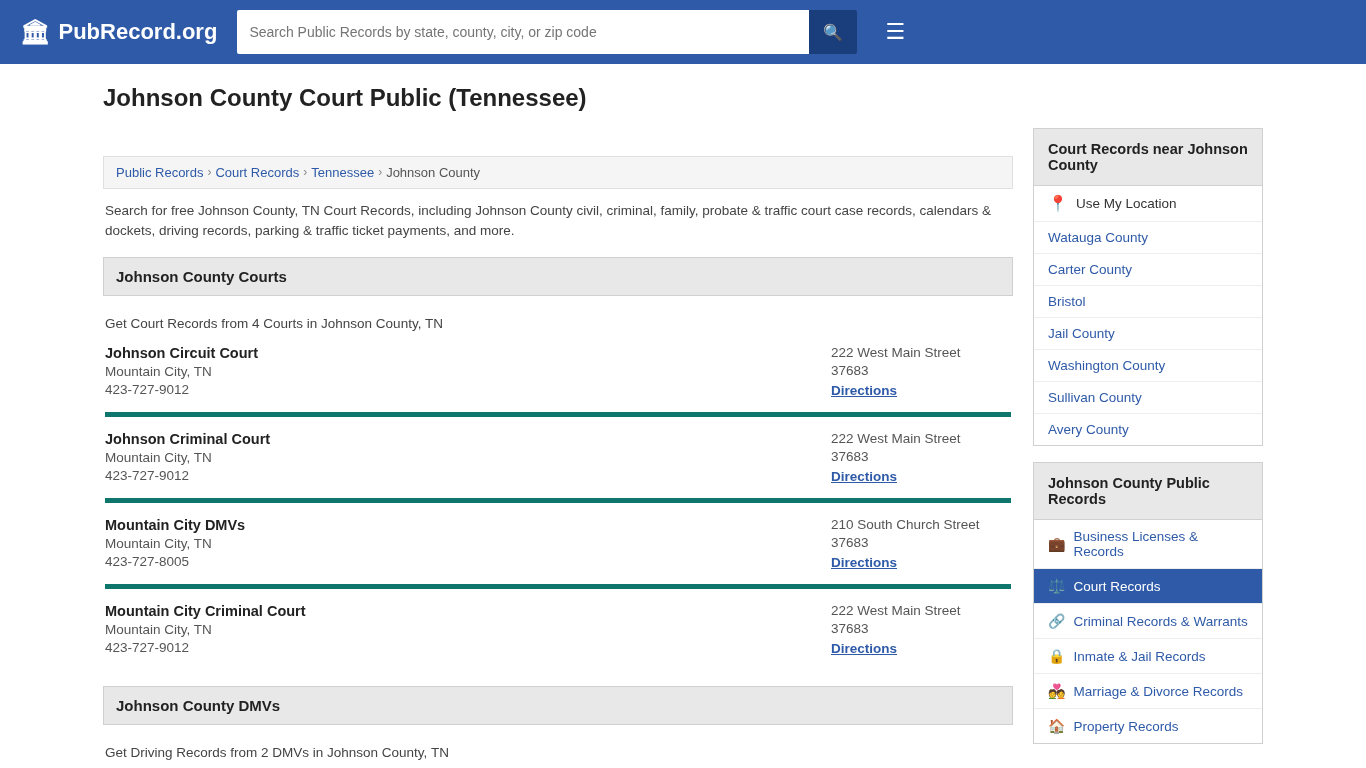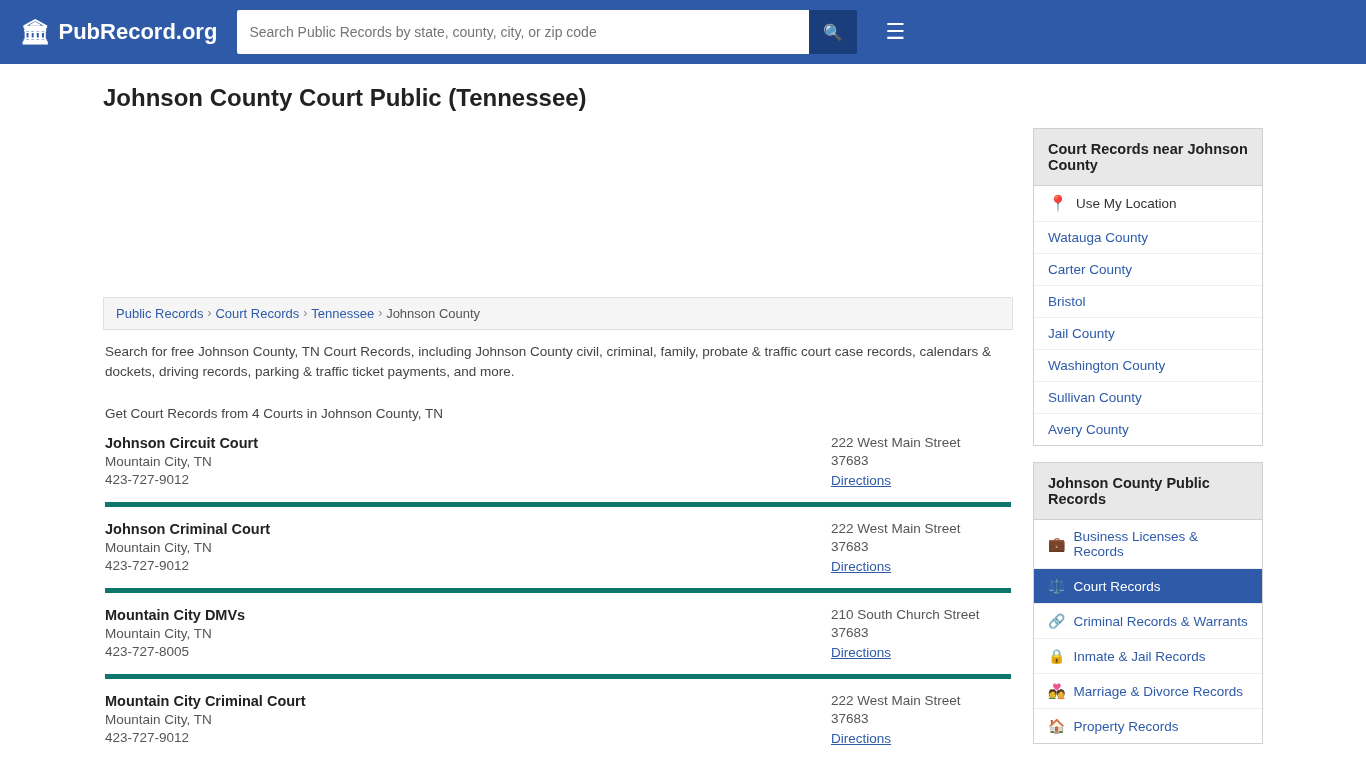--- a/index.html
+++ b/index.html
@@ -159,20 +159,21 @@
     .court-right .court-zip {
       color: #555;
       font-size: 13.5px;
       margin-bottom: 4px;
     }
     .directions-link {
       color: #2e5aa8;
       text-decoration: underline;
       font-size: 13.5px;
       cursor: pointer;
+      font-weight: bold;
     }
 
     
     .sub-section {
       margin-top: 16px;
     }
     .sub-description {
       font-size: 13.5px;
       color: #444;
       padding: 8px 2px 0;
@@ -263,20 +264,21 @@
         <span class="sep">›</span>
         <a href="#">Court Records</a>
         <span class="sep">›</span>
         <a href="#">Tennessee</a>
         <span class="sep">›</span>
         <span>Johnson County</span>
       </div>
 
       <p class="description">Search for free Johnson County, TN Court Records, including Johnson County civil, criminal, family, probate &amp; traffic court case records, calendars &amp; dockets, driving records, parking &amp; traffic ticket payments, and more.</p>
 
+      <div class="section-header">Johnson County Courts</div>
       <p class="sub-description">Get Court Records from 4 Courts in Johnson County, TN</p>
 
       <div class="court-list">
 
         <div class="court-entry">
           <div class="court-left">
             <div class="court-name">Johnson Circuit Court</div>
             <div class="court-location">Mountain City, TN</div>
             <div class="court-phone">423-727-9012</div>
           </div>
@@ -321,20 +323,24 @@
           </div>
           <div class="court-right">
             <div class="court-address">222 West Main Street</div>
             <div class="court-zip">37683</div>
             <span class="directions-link">Directions</span>
           </div>
         </div>
 
       </div>
 
+      <div class="sub-section">
+        <div class="section-header">Johnson County DMVs</div>
+        <p class="sub-description">Get Driving Records from 2 DMVs in Johnson County, TN</p>
+      </div>
 
     </div>
 
     <div class="content-sidebar">
 
       <div class="sidebar-section-header">Court Records near Johnson County</div>
       <div class="sidebar-nearby-list">
         <div class="sidebar-nearby-item use-location">
           <span class="pin-icon sidebar-icon">📍</span>
           <span>Use My Location</span>

